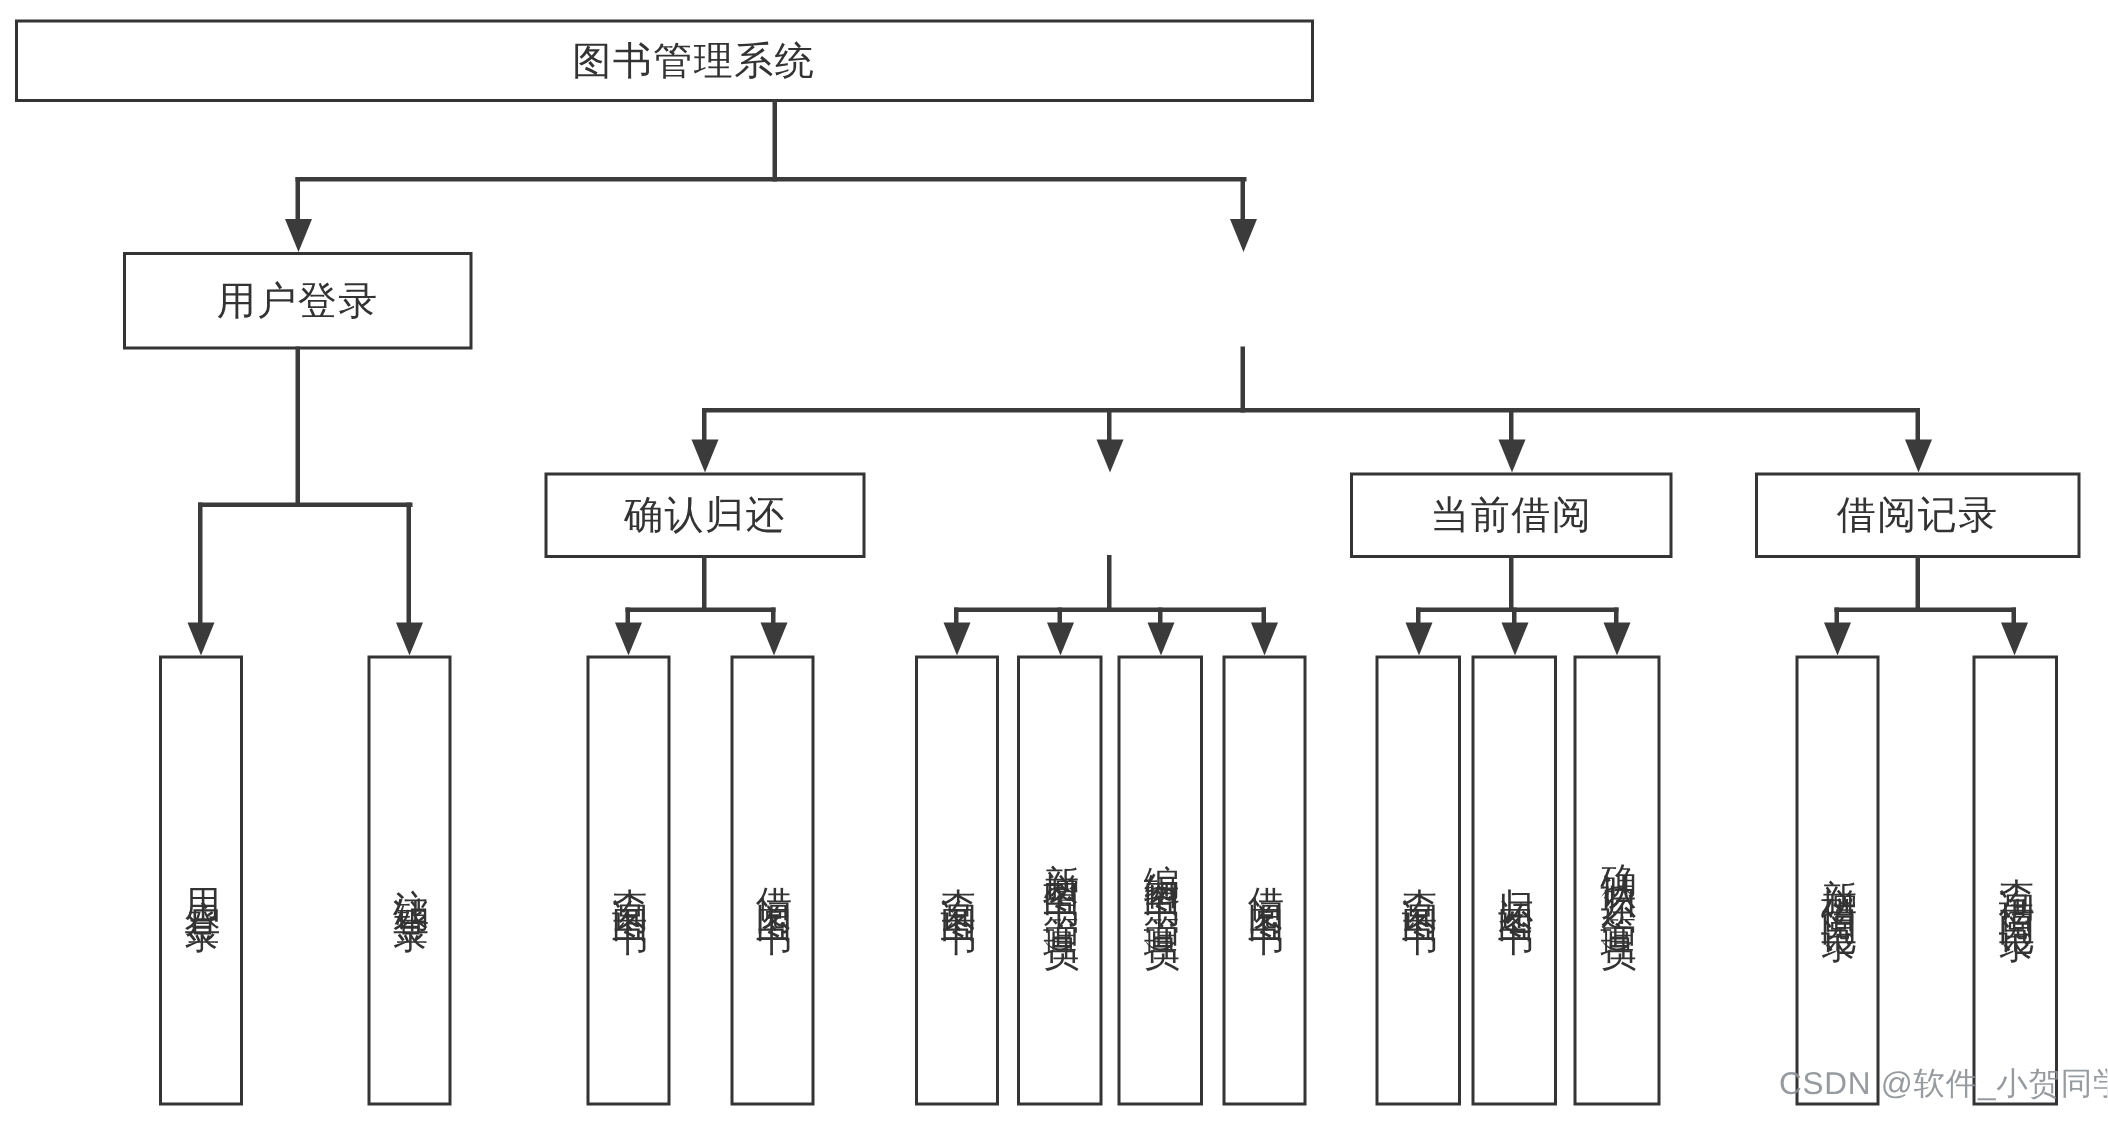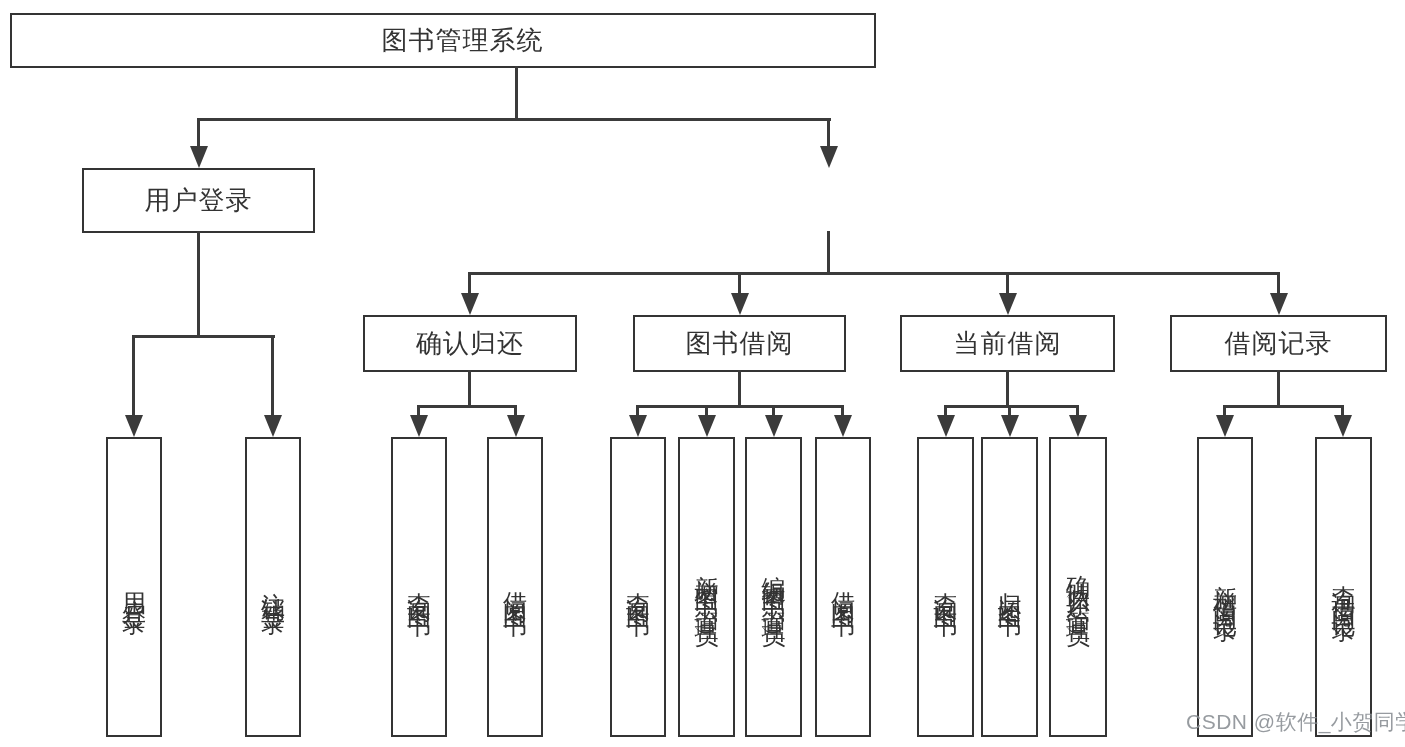--- a/index.html
+++ b/index.html
@@ -76,23 +76,20 @@
   <div class="arrow" style="left:461px;top:293px;"></div>
   <div class="vline" style="left:738px;top:272px;height:24px;"></div>
   <div class="arrow" style="left:731px;top:293px;"></div>
   <div class="vline" style="left:1006px;top:272px;height:24px;"></div>
   <div class="arrow" style="left:999px;top:293px;"></div>
   <div class="vline" style="left:1277px;top:272px;height:24px;"></div>
   <div class="arrow" style="left:1270px;top:293px;"></div>
 
   <div class="box hlabel" style="left:363px;top:315px;width:214px;height:57px;">
     <span>确认归还</span>
-  </div>
-  <div class="box hlabel" style="left:633px;top:315px;width:213px;height:57px;">
-    <span>图书借阅</span>
   </div>
   <div class="box hlabel" style="left:900px;top:315px;width:215px;height:57px;">
     <span>当前借阅</span>
   </div>
   <div class="box hlabel" style="left:1170px;top:315px;width:217px;height:57px;">
     <span>借阅记录</span>
   </div>
 
   <div class="vline" style="left:468px;top:370px;height:38px;"></div>
   <div class="hline" style="left:417px;top:405px;width:100px;"></div>

